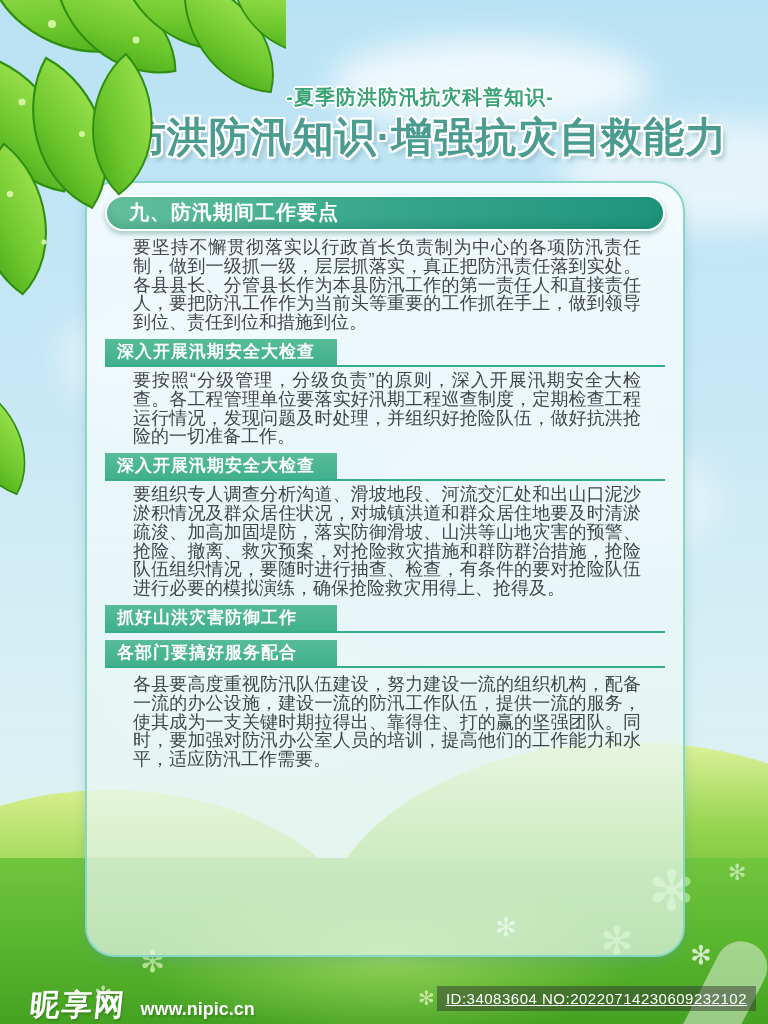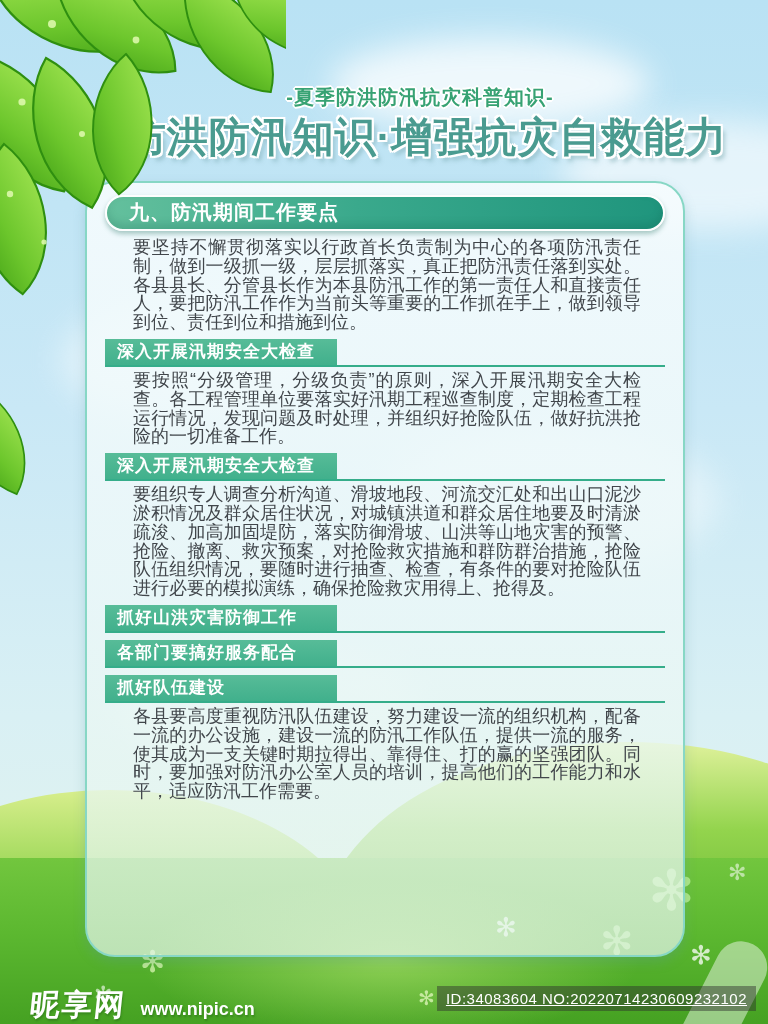--- a/index.html
+++ b/index.html
@@ -118,23 +118,20 @@
     </div>
   </section>
 
   <section class="subsection">
     <div class="sub-head">
       <span class="sub-head-box">各部门要搞好服务配合</span>
     </div>
   </section>
 
   <section class="subsection">
-    <div class="sub-head">
-      <span class="sub-head-box">抓好队伍建设</span>
-    </div>
     <p class="sub-body">各县要高度重视防汛队伍建设，努力建设一流的组织机构，配备一流的办公设施，建设一流的防汛工作队伍，提供一流的服务，使其成为一支关键时期拉得出、靠得住、打的赢的坚强团队。同时，要加强对防汛办公室人员的培训，提高他们的工作能力和水平，适应防汛工作需要。</p>
   </section>
 </div>
   </div>
 
   <svg class="leaves" viewBox="0 0 300 540">
     <defs>
       <linearGradient id="leafGrad" x1="0" y1="0" x2="1" y2="1">
         <stop offset="0" stop-color="#a9e957"></stop>
         <stop offset="0.6" stop-color="#6cc62c"></stop>

